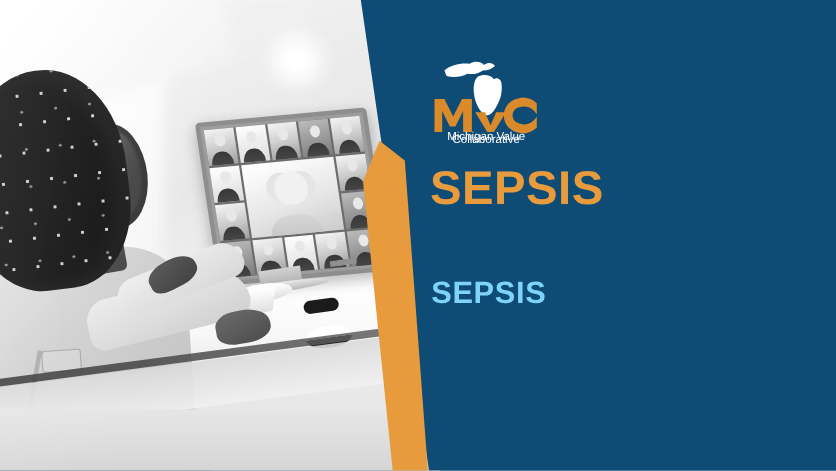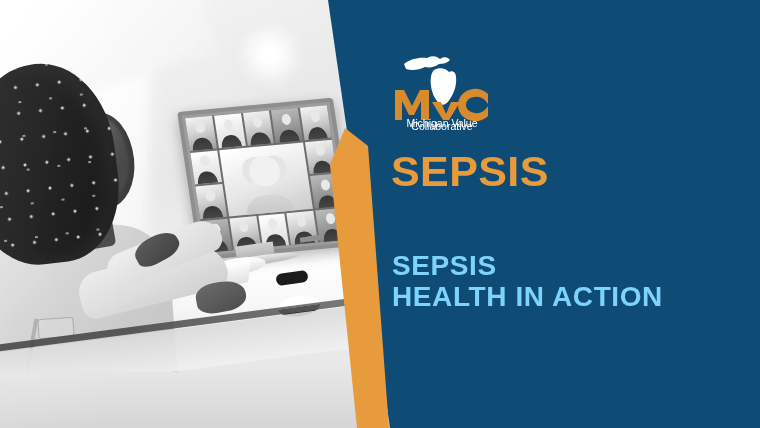--- a/index.html
+++ b/index.html
@@ -453,17 +453,16 @@
         <text x="52" y="13" fill="#ffffff" font-family="Liberation Sans, sans-serif" font-size="10.5" text-anchor="middle">Collaborative</text>
       </svg>
     </div>
 
     <div class="title-block">
       <div class="title-line">SEPSIS</div>
     </div>
 
     <div class="subtitle-block">
       <div class="sub-line">SEPSIS</div>
-      <div class="sub-line">HEALTH IN ACTION</div>
     </div>
 
   </div>
 </div>
 
 </body></html>

